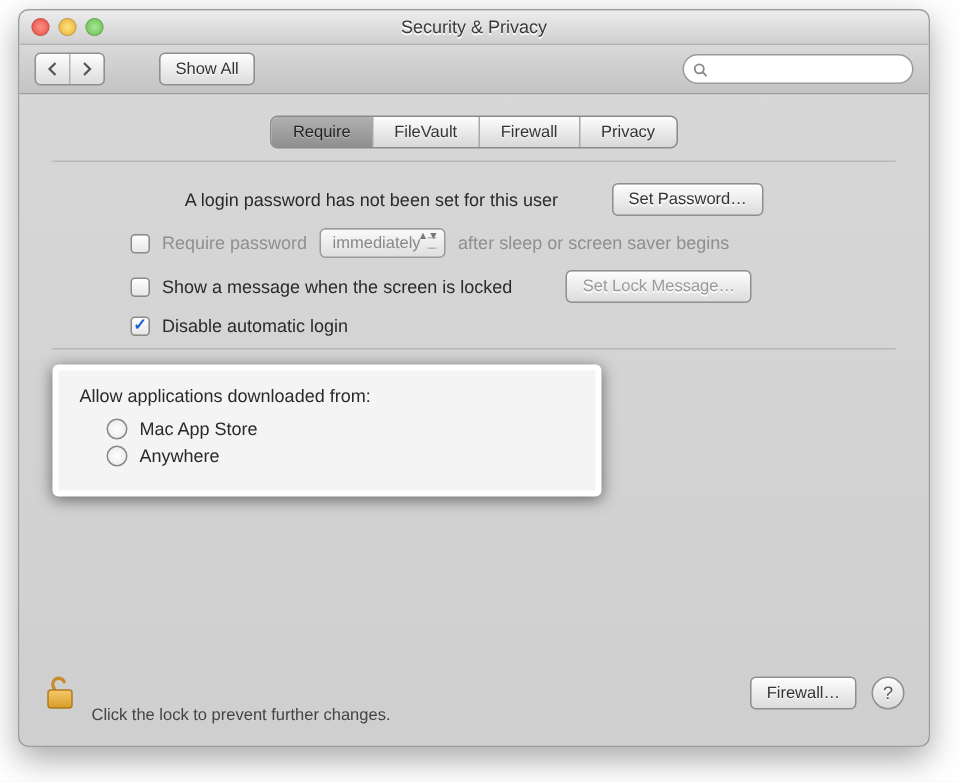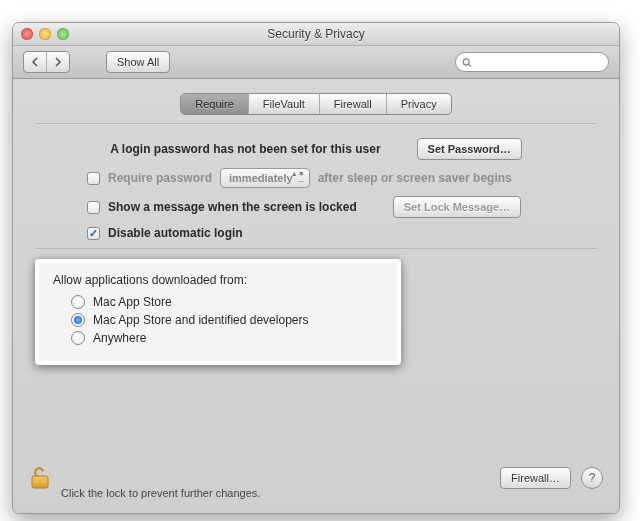--- a/index.html
+++ b/index.html
@@ -8,21 +8,21 @@
     background: #fff;
     font-family: "Lucida Grande", "Helvetica Neue", Arial, sans-serif;
     font-size: 12px;
     color: #222;
   }
   .stage {
     width: 520px;
     height: 521px;
     position: relative;
     box-sizing: border-box;
-    padding: 22px 12px;
+    padding: 6px 12px;
   }
   .window {
     width: 606px;
     height: 490px;
     margin: 0 auto;
     border: 1px solid #9d9d9d;
     border-radius: 7px;
     background: #e6e6e6;
     box-shadow: 0 8px 22px rgba(0,0,0,0.35);
     overflow: hidden;
@@ -157,21 +157,20 @@
     border-top:1px solid #b7b7b7;
     padding-top:14px;
   }
   .row {
     display:flex;
     align-items:center;
     gap:8px;
     margin-bottom:8px;
     font-size:12px;
     color:#2a2a2a;
-    font-weight:bold;
   }
   .row .indent { width: 44px; }
   .checkbox {
     width:13px; height:13px;
     border:1px solid #8a8a8a;
     border-radius:3px;
     background: linear-gradient(#fff,#e6e6e6);
     display:flex; align-items:center; justify-content:center;
     box-sizing:border-box;
   }
@@ -353,24 +352,20 @@
         </div>
 
         <hr class="sep">
 
         <div class="highlight">
           <div class="heading">Allow applications downloaded from:</div>
 
           <div class="radio-row">
             <div class="radio"></div>
             <span>Mac App Store</span>
-          </div>
-          <div class="radio-row">
-            <div class="radio selected"></div>
-            <span>Mac App Store and identified developers</span>
           </div>
           <div class="radio-row">
             <div class="radio"></div>
             <span>Anywhere</span>
           </div>
         </div>
 
       </div>
 
       <div class="footer">

